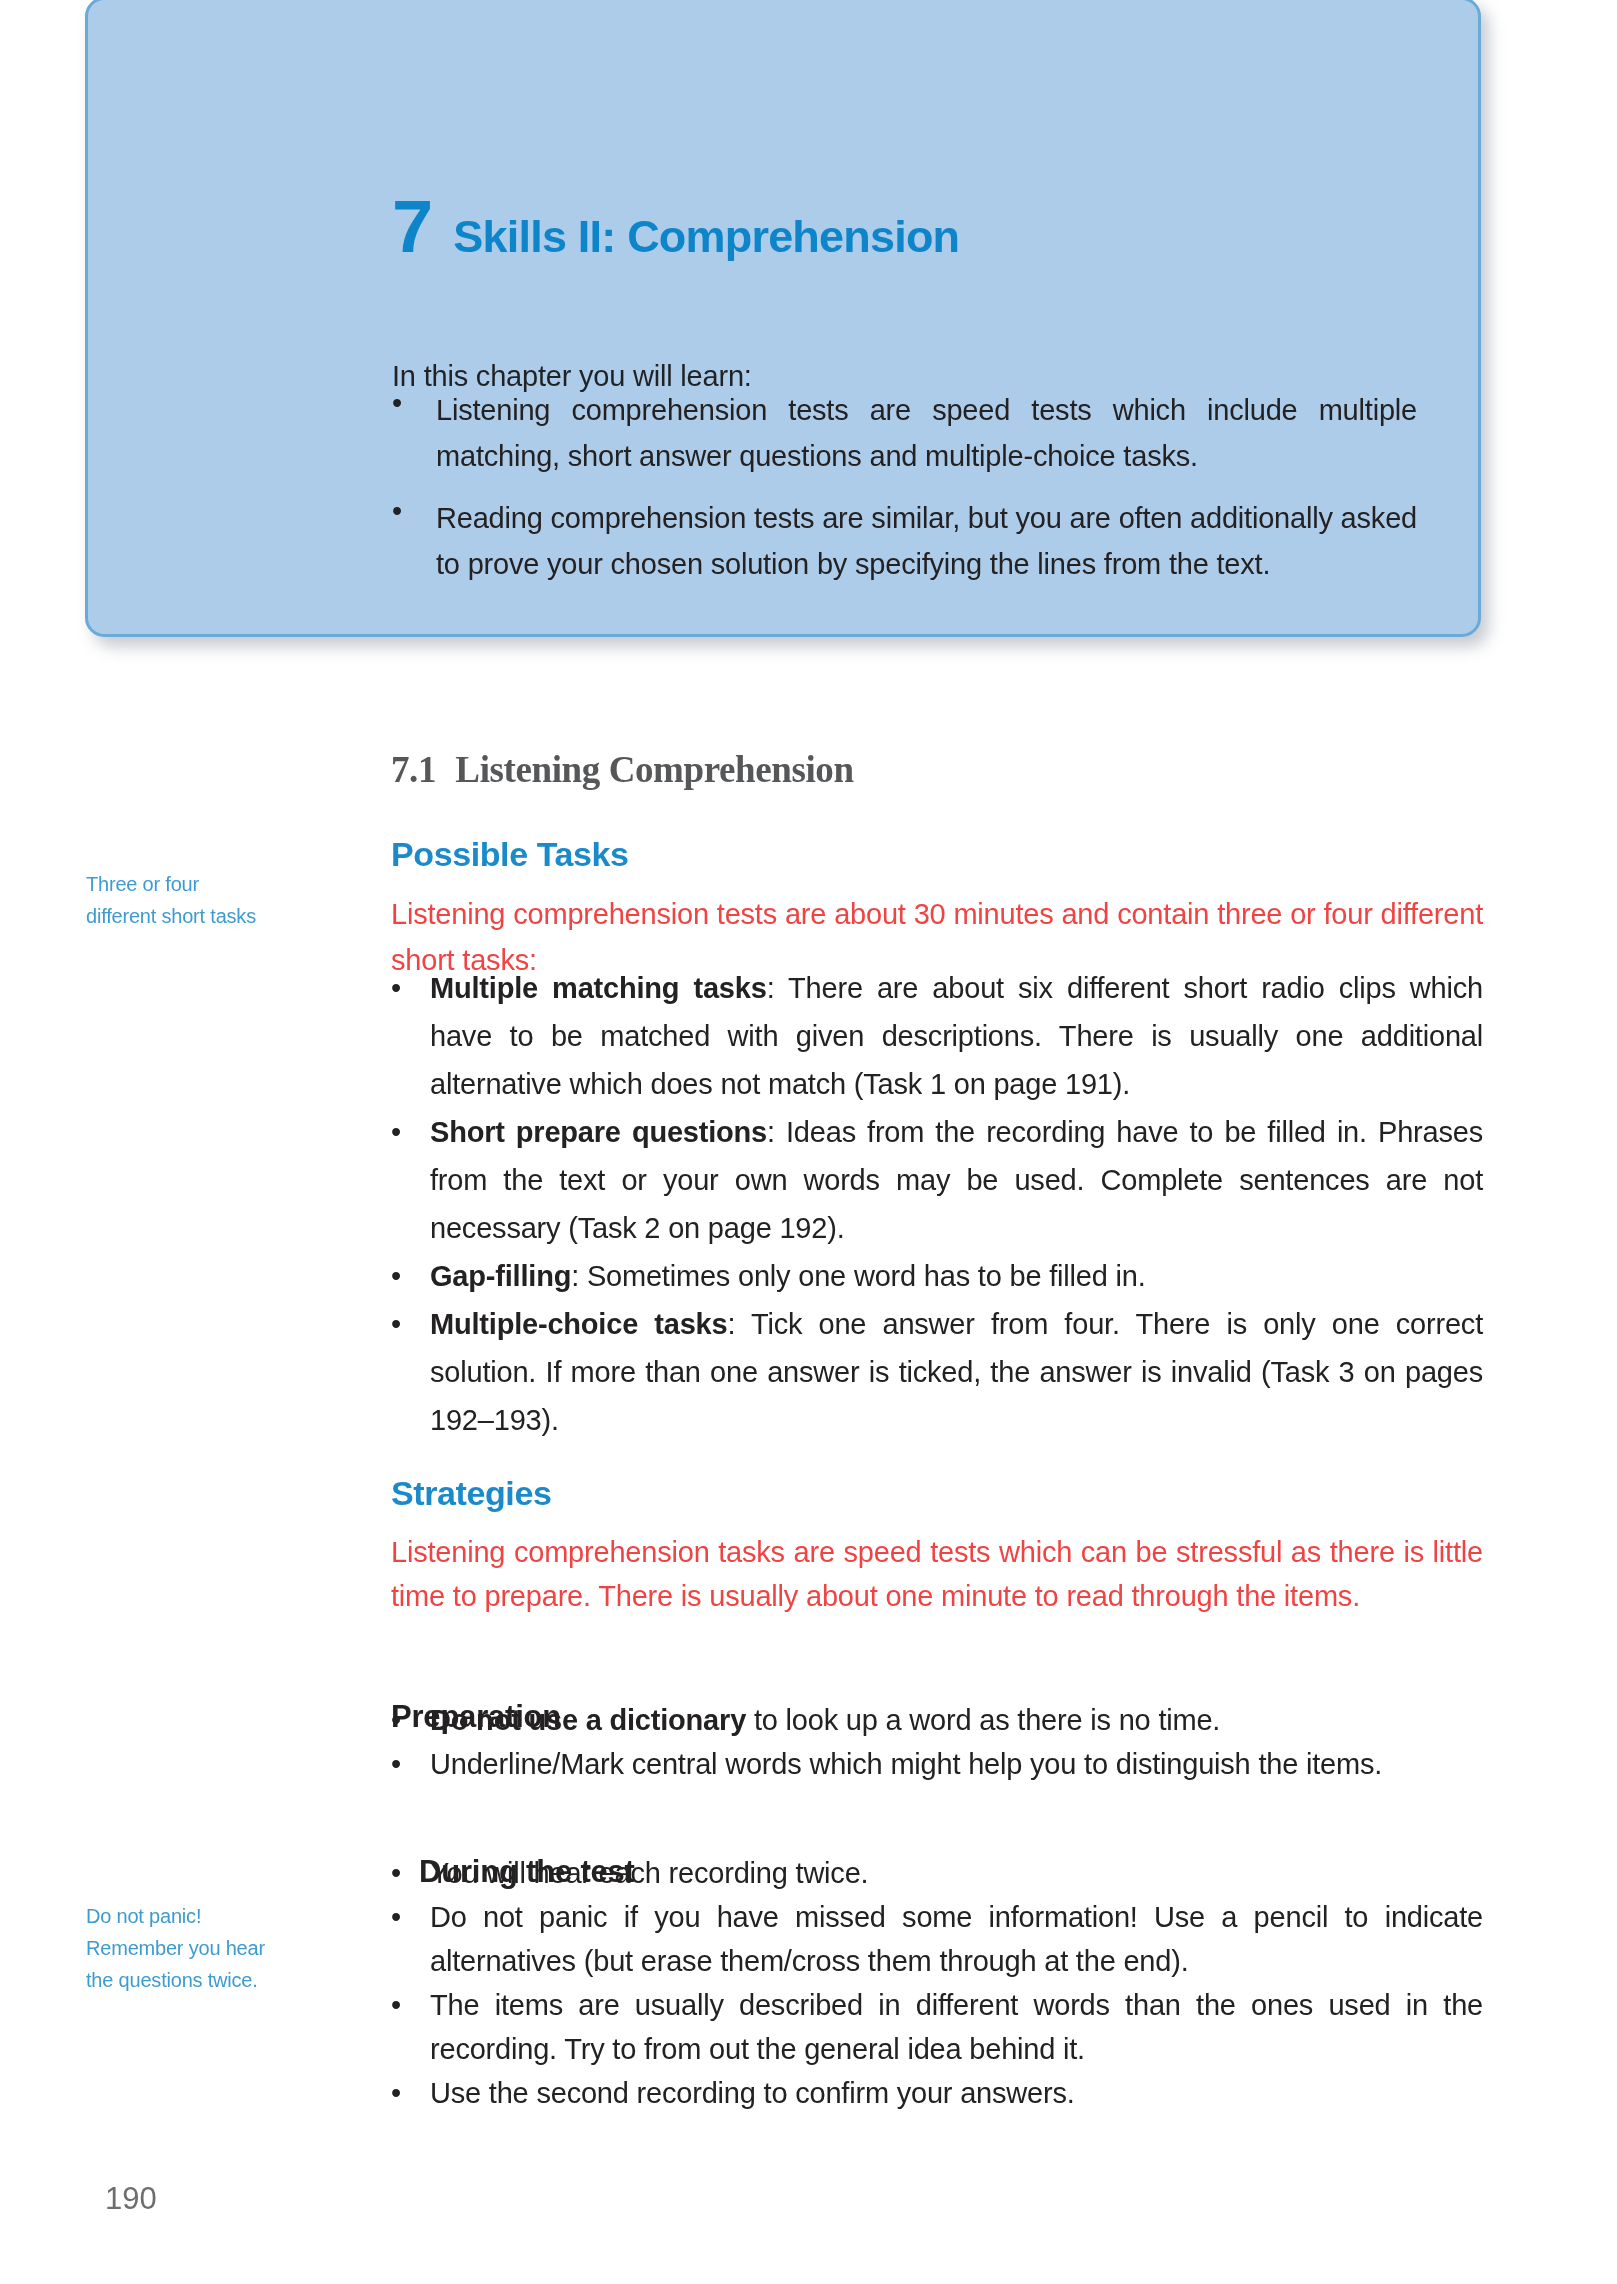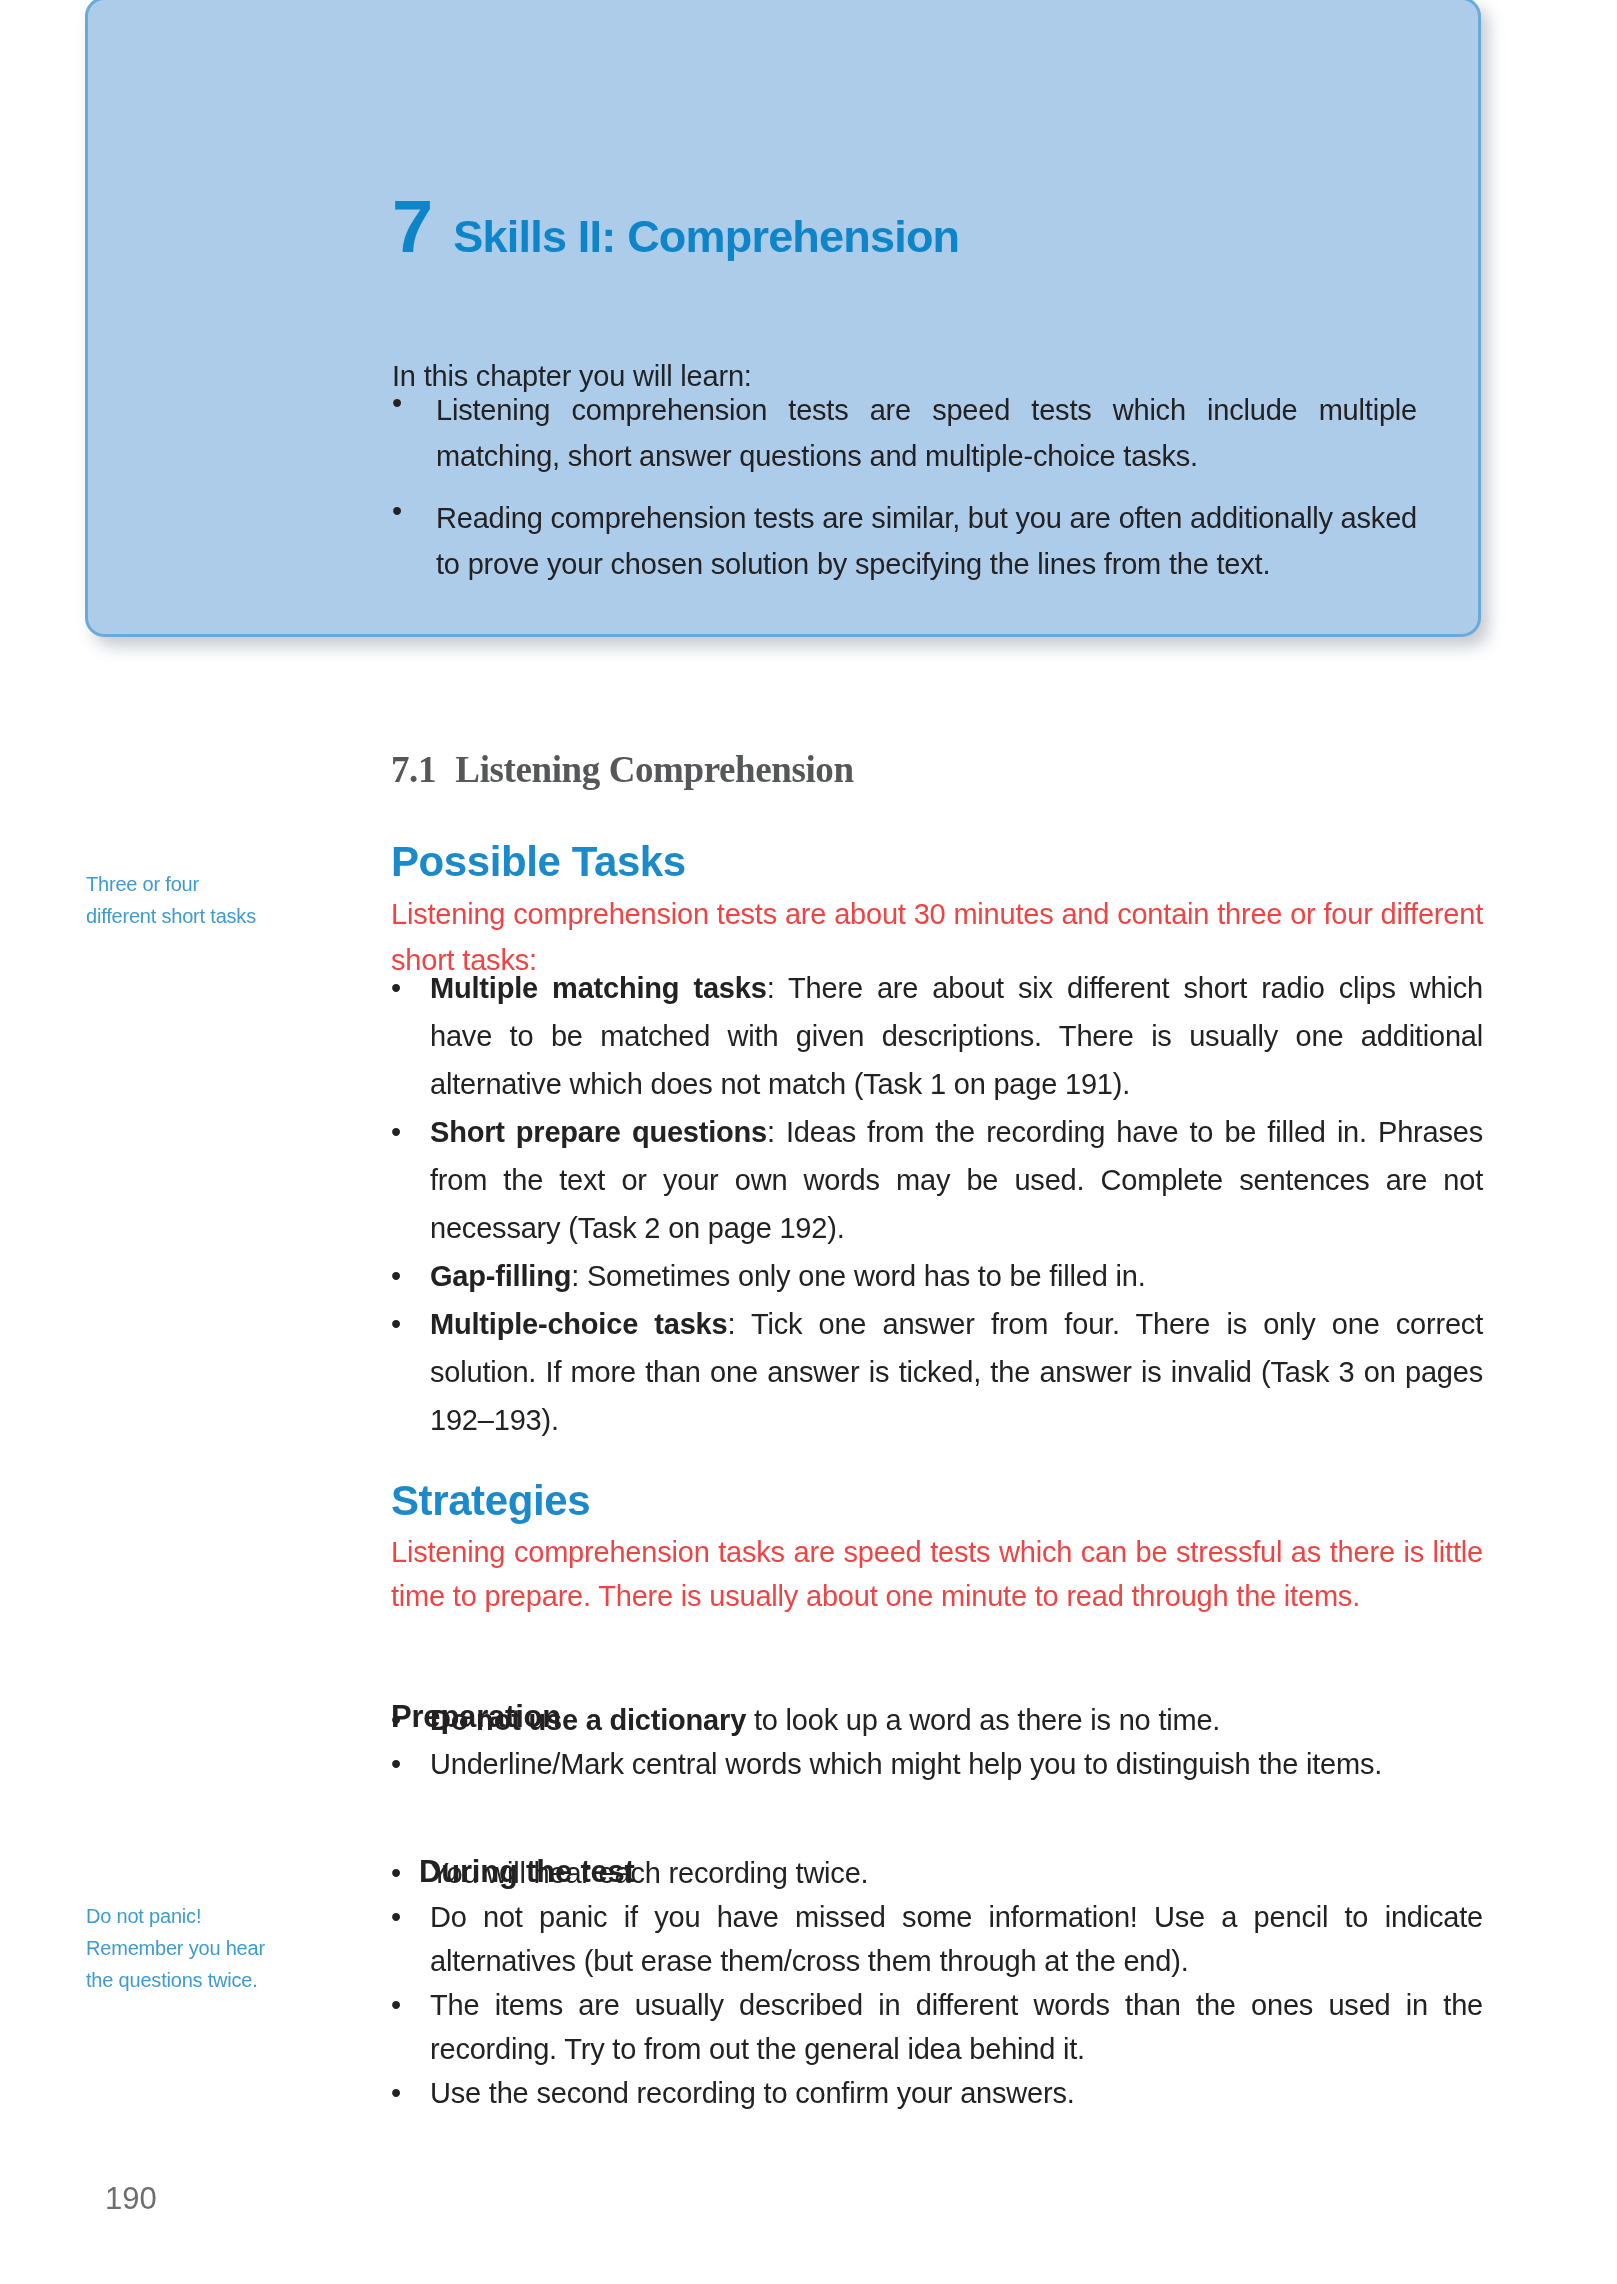--- a/index.html
+++ b/index.html
@@ -66,21 +66,21 @@
   .abs{position:absolute;left:391px;width:1092px;box-sizing:border-box;}
 
   .section-heading{
     top:717px;
     font-size:37px;font-weight:bold;line-height:44px;
     color:#565759;letter-spacing:-0.4px;font-family:Liberation Serif, serif;
   }
   .section-heading .sec-num{margin-right:19.3px;}
 
   .blue-subhead{
-    font-size:42px;font-weight:bold;line-height:40px;
+    font-size:34px;font-weight:bold;line-height:40px;
     color:#1b8aca;letter-spacing:-0.4px;
   }
   #h-possible{top:800px;}
   #h-strategies{top:1439px;}
 
   .body-par{
     font-size:29px;line-height:46px;
     letter-spacing:-0.2px;
     text-align:justify;color:#ef4444;
   }

